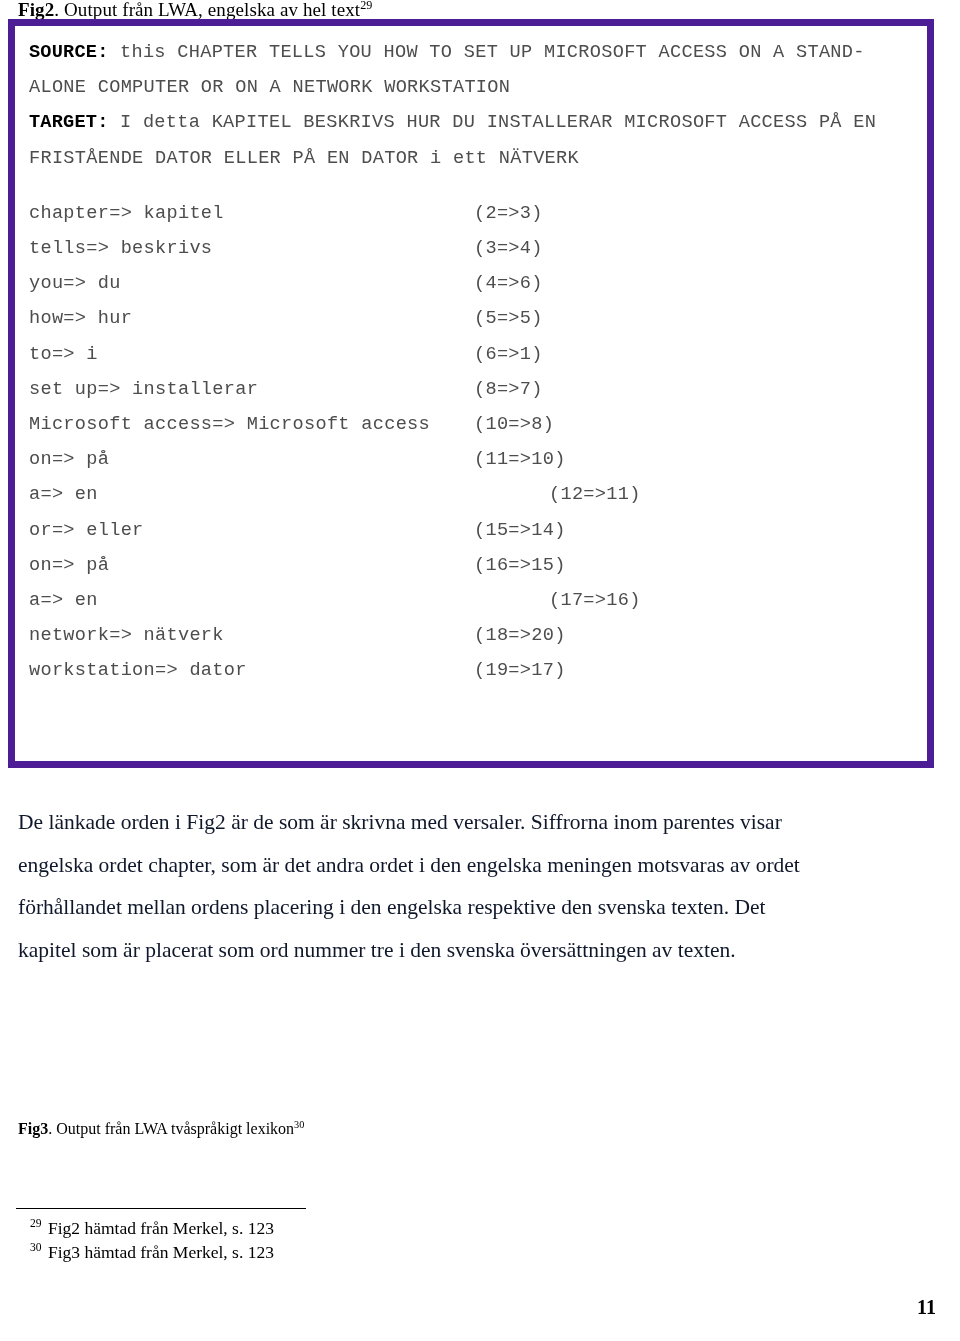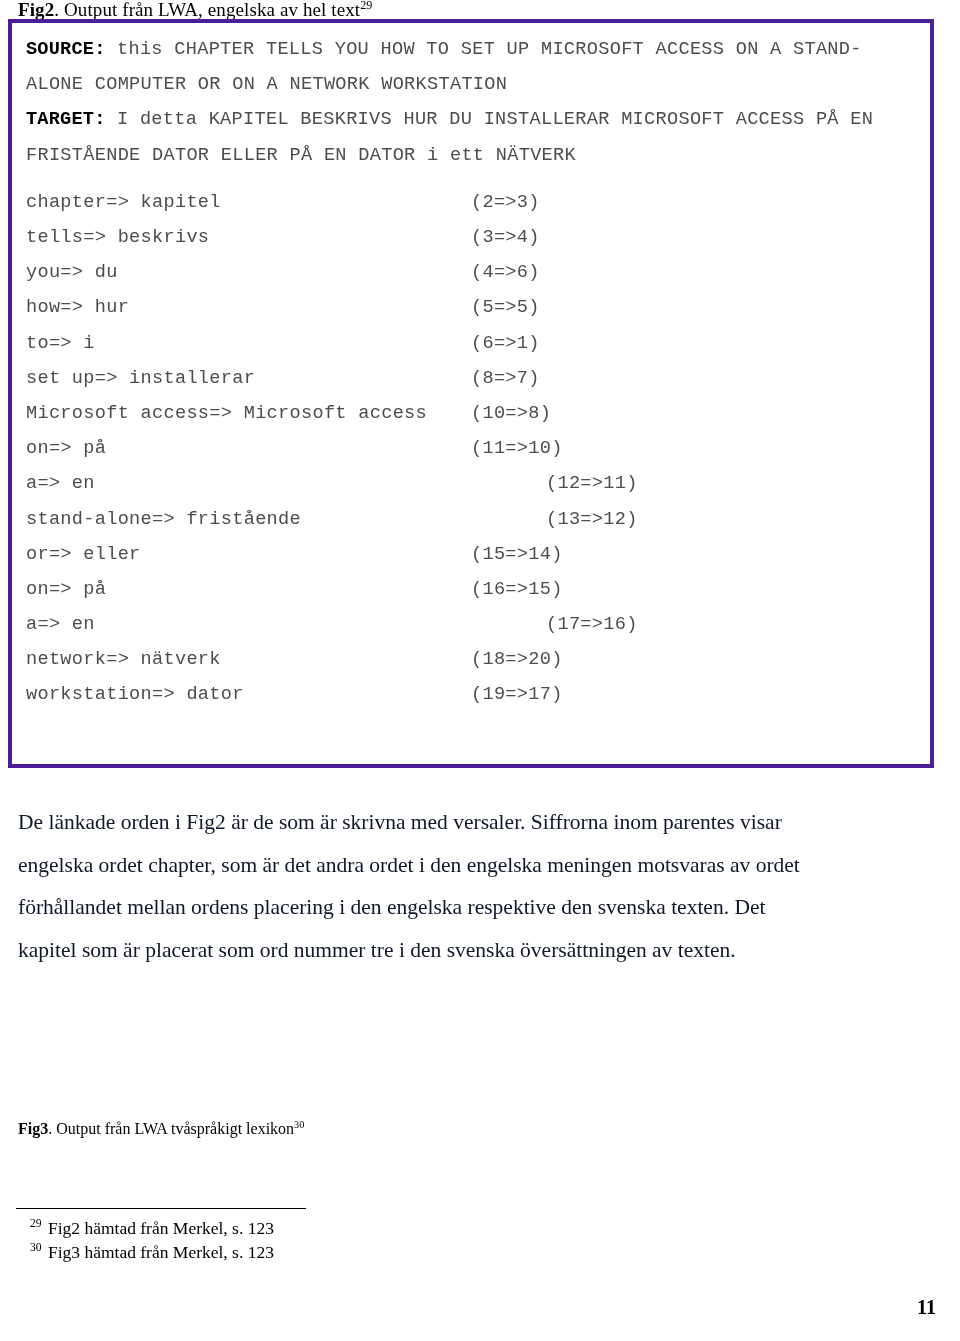--- a/index.html
+++ b/index.html
@@ -35,21 +35,21 @@
     line-height: 0;
   }
 
   
   .output-box {
     position: absolute;
     left: 8px;
     top: 19px;
     width: 926px;
     height: 749px;
-    border: 4px solid #4c1d95;
+    border: 7px solid #4c1d95;
     box-sizing: border-box;
     background: #ffffff;
     overflow: hidden;
   }
   .box-inner {
     position: absolute;
     left: 14px;
     top: 9px;
     right: 4px;
   }
@@ -68,21 +68,21 @@
     letter-spacing: 0.2px;
   }
 
   
   .sent-block {
     margin: 0;
   }
 
   
   .pairs {
-    margin-top: 12px;
+    margin-top: 20px;
   }
   .pair-row {
     position: relative;
     height: 35.2px;
     font-family: "Liberation Mono", "DejaVu Sans Mono", monospace;
     font-size: 18.6px;
     line-height: 35.2px;
     color: #4d4d4d;
     white-space: pre;
     letter-spacing: 0.3px;
@@ -183,21 +183,20 @@
     <div class="pairs" id="pairs-container">
         <div class="pair-row"><span class="pair-text">chapter=&gt; kapitel</span><span class="pair-num" style="left: 445px;">(2=&gt;3)</span></div>
         <div class="pair-row"><span class="pair-text">tells=&gt; beskrivs</span><span class="pair-num" style="left: 445px;">(3=&gt;4)</span></div>
         <div class="pair-row"><span class="pair-text">you=&gt; du</span><span class="pair-num" style="left: 445px;">(4=&gt;6)</span></div>
         <div class="pair-row"><span class="pair-text">how=&gt; hur</span><span class="pair-num" style="left: 445px;">(5=&gt;5)</span></div>
         <div class="pair-row"><span class="pair-text">to=&gt; i</span><span class="pair-num" style="left: 445px;">(6=&gt;1)</span></div>
         <div class="pair-row"><span class="pair-text">set up=&gt; installerar</span><span class="pair-num" style="left: 445px;">(8=&gt;7)</span></div>
         <div class="pair-row"><span class="pair-text">Microsoft access=&gt; Microsoft access</span><span class="pair-num" style="left: 445px;">(10=&gt;8)</span></div>
         <div class="pair-row"><span class="pair-text">on=&gt; på</span><span class="pair-num" style="left: 445px;">(11=&gt;10)</span></div>
         <div class="pair-row"><span class="pair-text">a=&gt; en</span><span class="pair-num" style="left: 520px;">(12=&gt;11)</span></div>
-        <div class="pair-row"><span class="pair-text">stand-alone=&gt; fristående</span><span class="pair-num" style="left: 520px;">(13=&gt;12)</span></div>
         <div class="pair-row"><span class="pair-text">or=&gt; eller</span><span class="pair-num" style="left: 445px;">(15=&gt;14)</span></div>
         <div class="pair-row"><span class="pair-text">on=&gt; på</span><span class="pair-num" style="left: 445px;">(16=&gt;15)</span></div>
         <div class="pair-row"><span class="pair-text">a=&gt; en</span><span class="pair-num" style="left: 520px;">(17=&gt;16)</span></div>
         <div class="pair-row"><span class="pair-text">network=&gt; nätverk</span><span class="pair-num" style="left: 445px;">(18=&gt;20)</span></div>
         <div class="pair-row"><span class="pair-text">workstation=&gt; dator</span><span class="pair-num" style="left: 445px;">(19=&gt;17)</span></div>
       </div>
 
   </div>
 </div>
 

